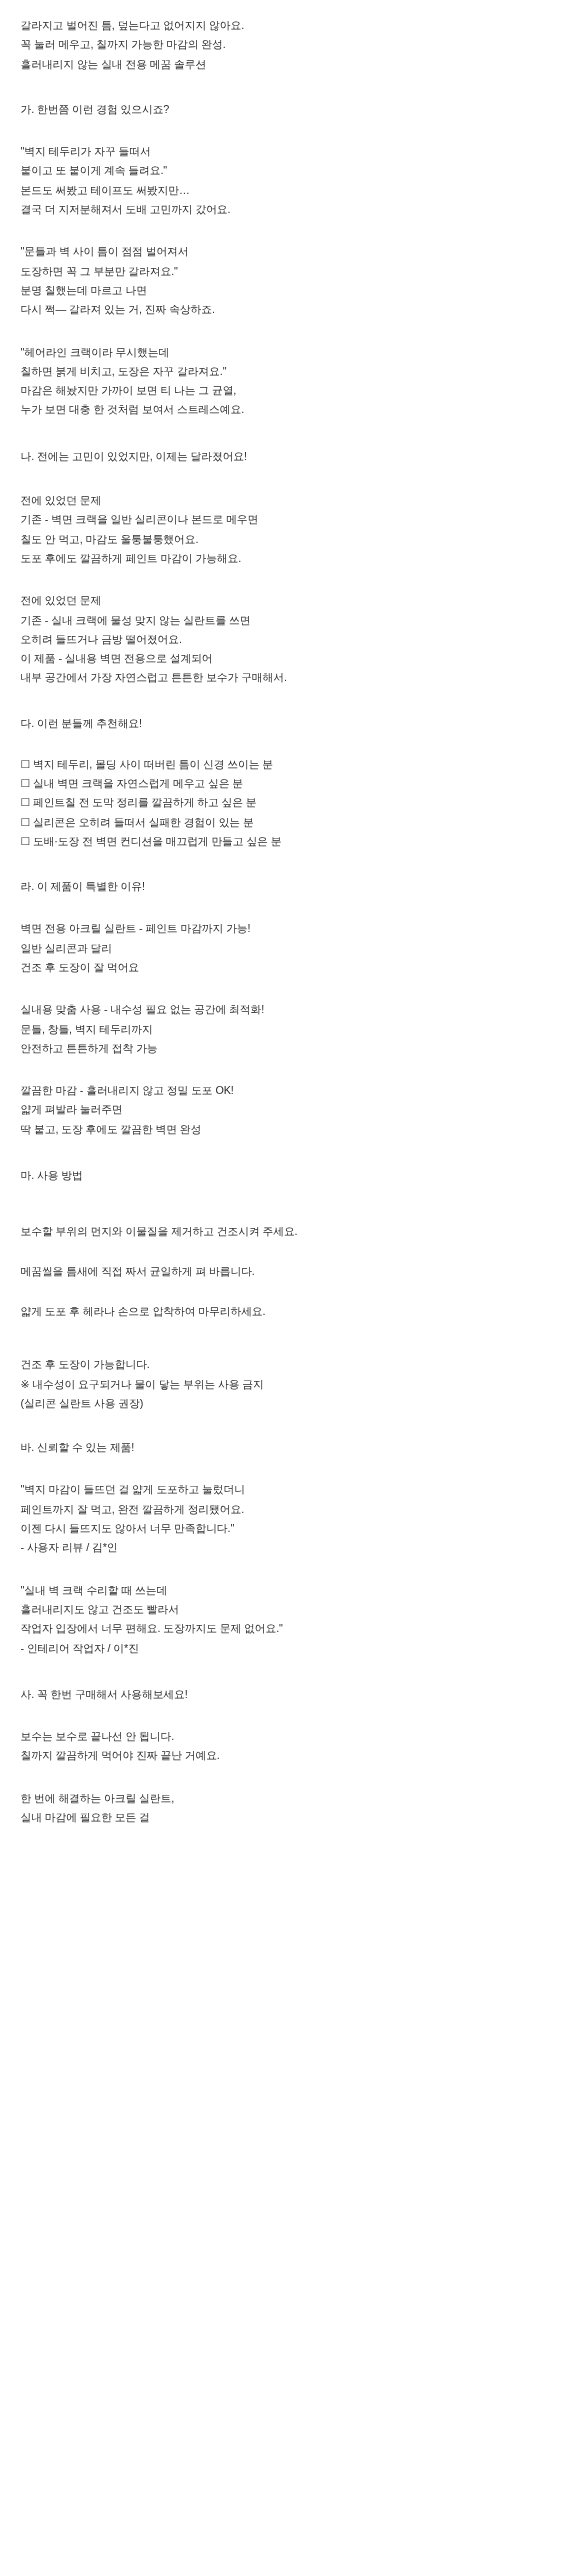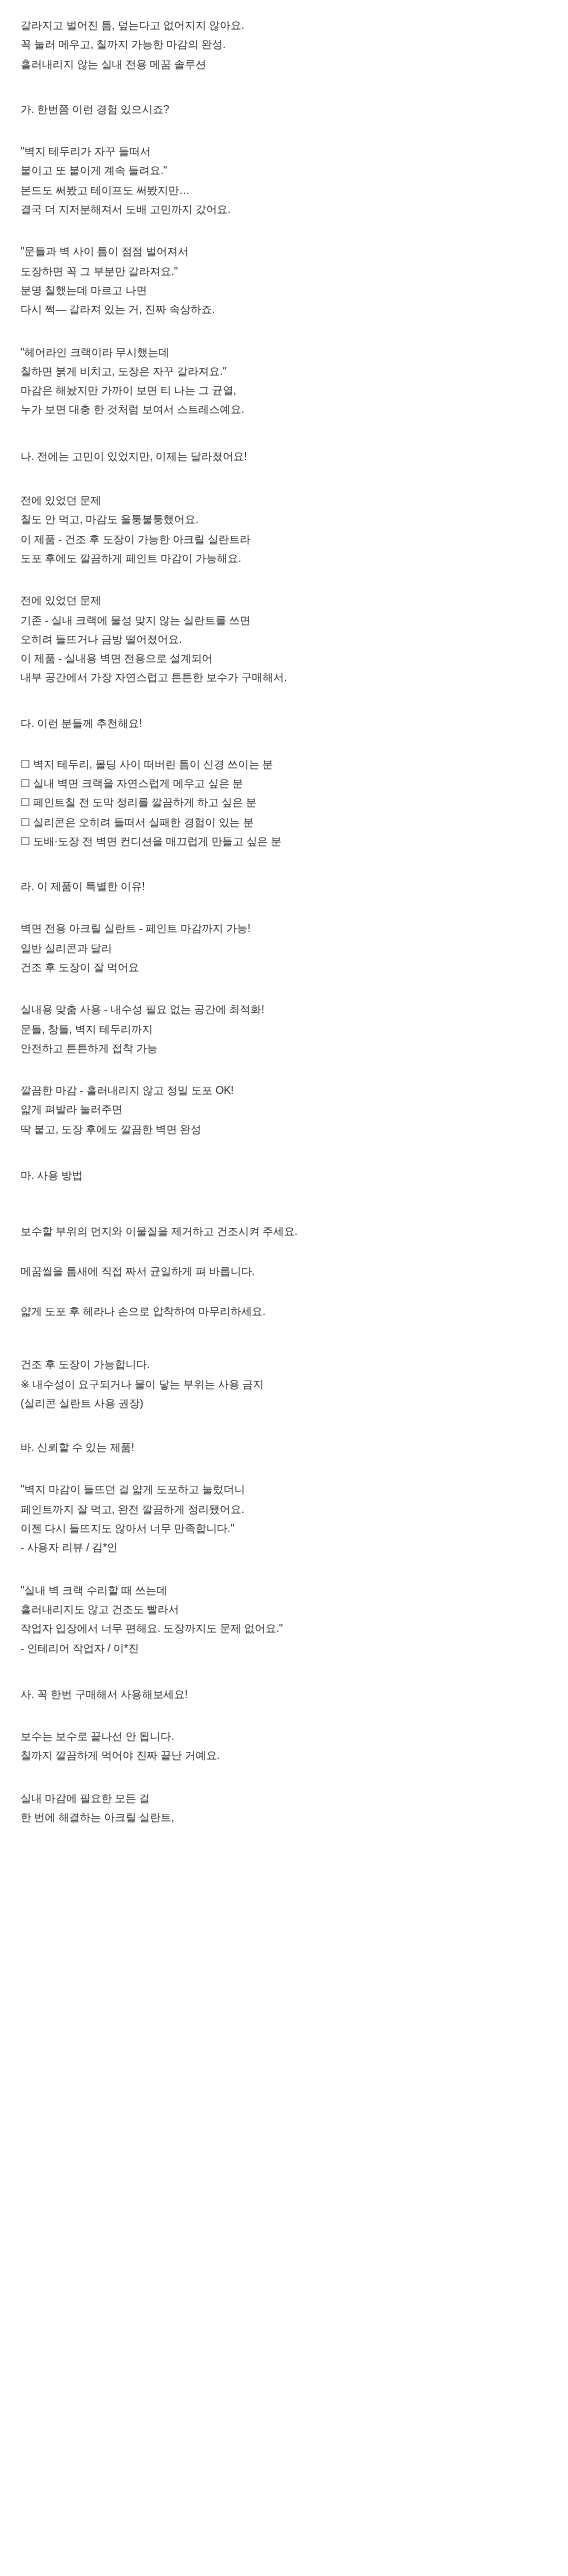--- a/index.html
+++ b/index.html
@@ -59,22 +59,22 @@
         <div class="line">"헤어라인 크랙이라 무시했는데</div>
         <div class="line">칠하면 붉게 비치고, 도장은 자꾸 갈라져요."</div>
         <div class="line">마감은 해놨지만 가까이 보면 티 나는 그 균열,</div>
         <div class="line">누가 보면 대충 한 것처럼 보여서 스트레스예요.</div>
       </div>
       <div class="block" style="margin-bottom: 25px;">
         <div class="line">나. 전에는 고민이 있었지만, 이제는 달라졌어요!</div>
       </div>
       <div class="block" style="margin-bottom: 23px;">
         <div class="line">전에 있었던 문제</div>
+        <div class="line">기존 - 벽면 크랙을 일반 실리콘이나 본드로 메우면</div>
         <div class="line">칠도 안 먹고, 마감도 울퉁불퉁했어요.</div>
-        <div class="line">이 제품 - 건조 후 도장이 가능한 아크릴 실란트라</div>
         <div class="line">도포 후에도 깔끔하게 페인트 마감이 가능해요.</div>
       </div>
       <div class="block" style="margin-bottom: 26px;">
         <div class="line">전에 있었던 문제</div>
         <div class="line">기존 - 실내 크랙에 물성 맞지 않는 실란트를 쓰면</div>
         <div class="line">오히려 들뜨거나 금방 떨어졌어요.</div>
         <div class="line">이 제품 - 실내용 벽면 전용으로 설계되어</div>
         <div class="line">내부 공간에서 가장 자연스럽고 튼튼한 보수가 구매해서.</div>
       </div>
       <div class="block" style="margin-bottom: 21.6px;">
@@ -138,18 +138,18 @@
         <div class="line">- 인테리어 작업자 / 이*진</div>
       </div>
       <div class="block" style="margin-bottom: 23px;">
         <div class="line">사. 꼭 한번 구매해서 사용해보세요!</div>
       </div>
       <div class="block" style="margin-bottom: 23px;">
         <div class="line">보수는 보수로 끝나선 안 됩니다.</div>
         <div class="line">칠까지 깔끔하게 먹어야 진짜 끝난 거예요.</div>
       </div>
       <div class="block" style="margin-bottom: 0px;">
+        <div class="line">한 번에 해결하는 아크릴 실란트,</div>
         <div class="line">실내 마감에 필요한 모든 걸</div>
-        <div class="line">한 번에 해결하는 아크릴 실란트,</div>
       </div>
     </div>
 </div>
 
 
 </body></html>

